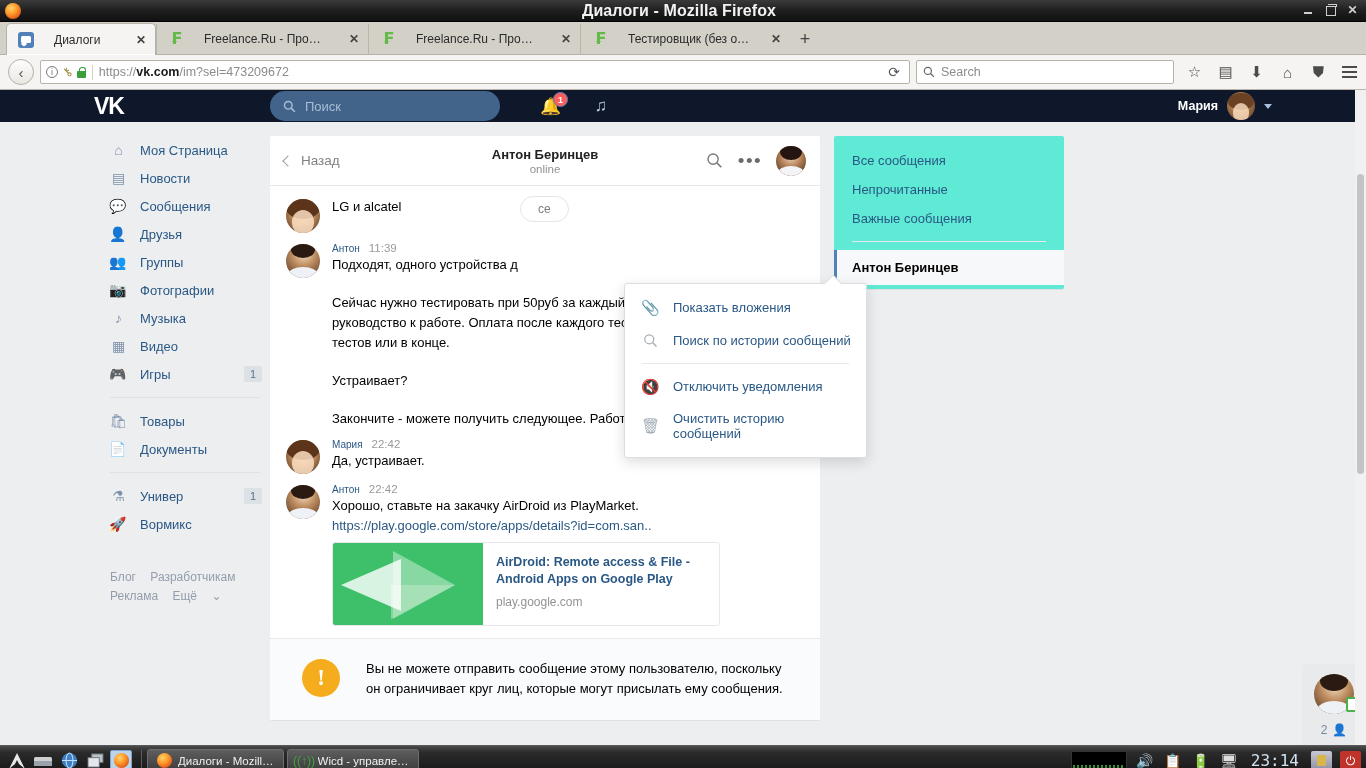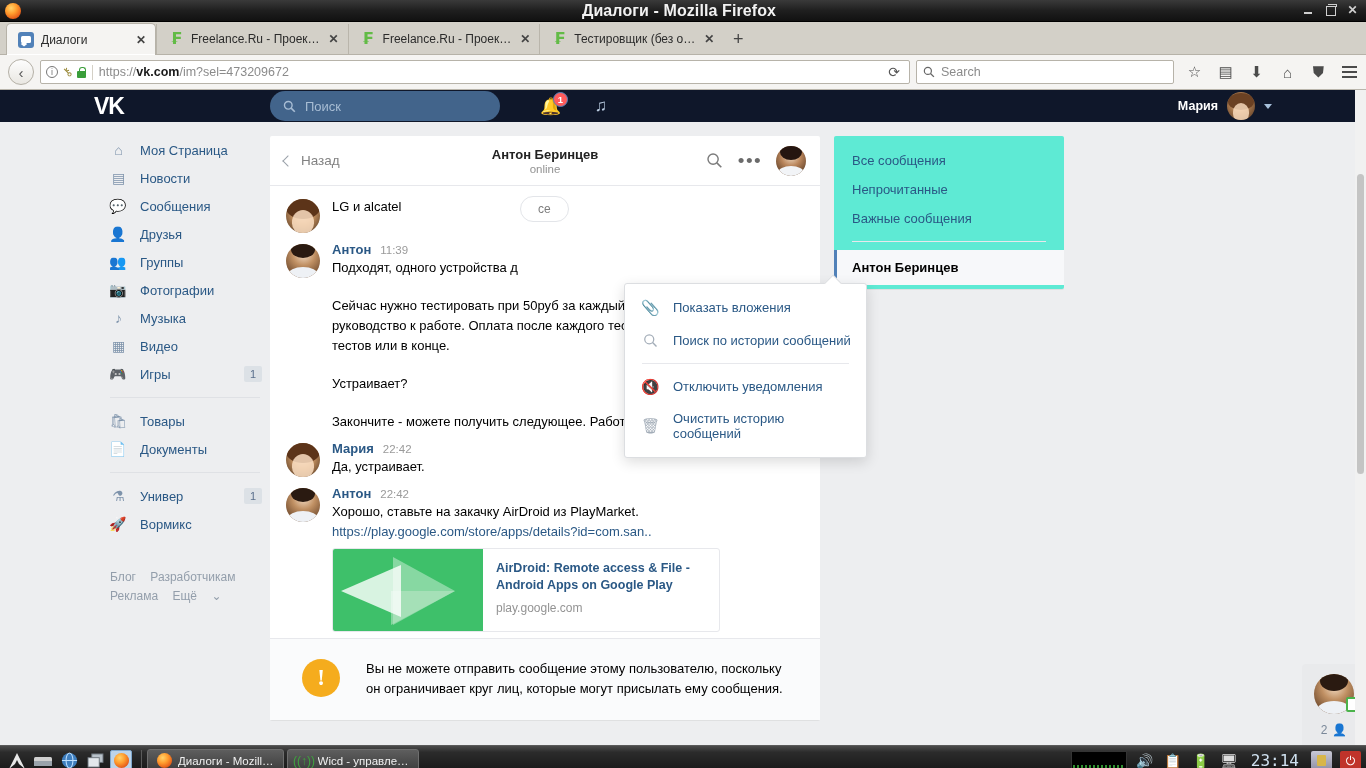--- a/index.html
+++ b/index.html
@@ -38,21 +38,21 @@
 
   
   .tabbar {
     height: 33px; background: #d3d0c8;
     display: flex; align-items: flex-end;
     padding-left: 6px;
     border-bottom: 1px solid #b6b2a8;
   }
   .tab {
     height: 30px; display: flex; align-items: center;
-    padding: 0 7px 0 11px; gap: 7px;
+    padding: 0 7px 0 11px; gap: 20px;
     font-size: 12px; color: #2b2b2b;
     max-width: 212px; min-width: 150px;
     position: relative;
     border-left: 1px solid #b9b5ab;
   }
   .tab.active {
     background: #f5f4f2;
     border-radius: 5px 5px 0 0;
     border: 1px solid #b6b2a8; border-bottom: none;
     height: 32px; margin-bottom: -1px;
@@ -211,21 +211,21 @@
     position: relative; overflow: hidden;
   }
   .ava-anton { background: radial-gradient(circle at 52% 30%, #f3dcc4 0%, #c09063 38%, #4a2a15 100%); }
   .ava-anton::before{content:"";position:absolute;left:5px;top:-3px;width:24px;height:17px;border-radius:50%;background:#2a1a11;}
   .ava-anton::after{content:"";position:absolute;left:2px;bottom:-5px;width:30px;height:16px;border-radius:50% 50% 0 0;background:#eef1f5;}
   .ava-maria { background: radial-gradient(circle at 50% 42%, #f6dcc2 0%, #bb8a5c 45%, #3e2614 100%); }
   .ava-maria::before{content:"";position:absolute;left:0px;top:-2px;width:34px;height:22px;border-radius:50%;background:#5c3419;}
   .ava-maria::after{content:"";position:absolute;left:6px;top:11px;width:22px;height:24px;border-radius:50% 50% 45% 45%;background:rgba(250,222,194,.85);}
   .msg-body { flex: 1; min-width: 0; }
   .msg-meta { display: flex; align-items: baseline; gap: 9px; margin-bottom: 1px;}
-  .msg-author { font-size: 13px; font-weight: bold; color: #2a5885; }
+  .msg-author { font-size: 10px; font-weight: normal; color: #2a5885; }
   .msg-time { font-size: 11.5px; color: #9a9a9a; }
   .msg-text { font-size: 13px; color: #000; line-height: 20px; }
   .msg-text p { margin-bottom: 18px; }
   .msg-text p:last-child { margin-bottom: 0; }
   .msg-link { color: #2a5885; font-size: 13px; }
   .date-pill {
     position: absolute; left: 250px; top: 10px;
     border: 1px solid #e3e5e9; border-radius: 14px;
     padding: 5px 17px; font-size: 12px; color: #7d7d7d; background: #fff;
   }

